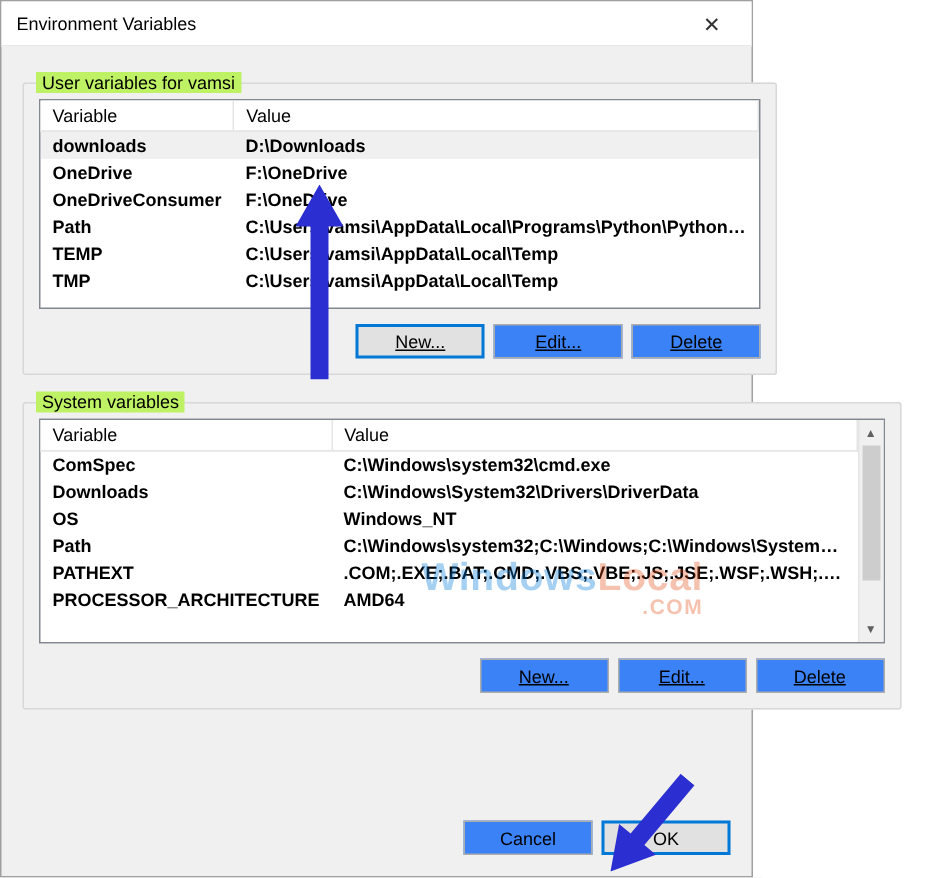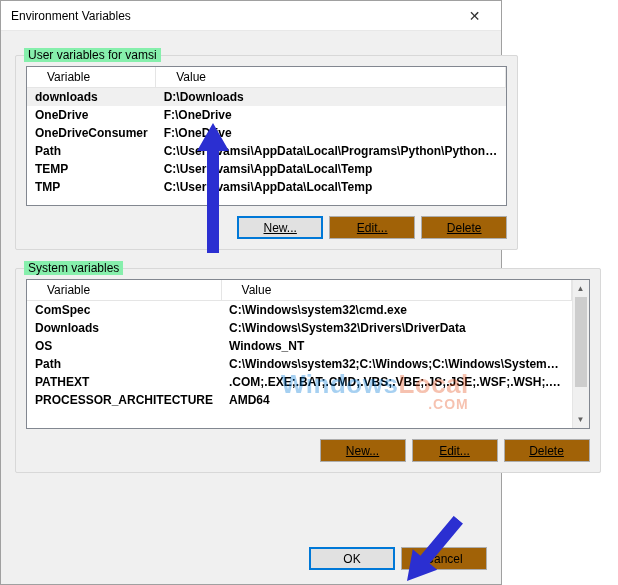--- a/index.html
+++ b/index.html
@@ -50,21 +50,21 @@
       border-radius: 2px;
       margin-top: 10px;
       padding: 10px 10px 10px 10px;
       position: relative;
       background: #f0f0f0;
     }
     .group-label {
       position: absolute;
       top: -8px;
       left: 8px;
-      background: #86efac;
+      background: #bef264;
       padding: 0 4px;
       font-size: 12px;
     }
     .tablewrap {
       border: 1px solid #828790;
       background: #fff;
       position: relative;
     }
     .table-scroll {
       overflow: hidden;
@@ -74,21 +74,21 @@
       width: 100%;
       border-collapse: collapse;
       font-size: 12px;
     }
     thead {
       background: #fff;
     }
     th {
       text-align: left;
       font-weight: normal;
-      padding: 3px 20px;
+      padding: 3px 8px;
       border-right: 1px solid #e5e5e5;
       border-bottom: 1px solid #e5e5e5;
       background: #fff;
     }
     th.col-var { width: 170px; }
     td {
       padding: 2px 8px;
       white-space: nowrap;
       overflow: hidden;
       text-overflow: ellipsis;
@@ -128,21 +128,21 @@
     .btnrow {
       display: flex;
       justify-content: flex-end;
       gap: 6px;
       margin-top: 10px;
       text-decoration: underline;
     }
     .btn {
       min-width: 86px;
       height: 23px;
-      background: #a16207;
+      background: #3b82f6;
       border: 1px solid #adadad;
       font-size: 12px;
       font-family: inherit;
       padding: 0 8px;
       cursor: default;
     }
     .btn.primary {
       border: 2px solid #0078d7;
       background: #e1e1e1;
     }
@@ -315,16 +315,16 @@
 
     <div class="arrow-annot" style="left:386px; top:470px; transform: rotate(40deg); transform-origin: 50% 100%;">
       <svg width="40" height="80" viewBox="0 0 40 80">
         <path d="M20 80 L36 52 L26 52 L26 0 L14 0 L14 52 L4 52 Z" fill="#2b2fd1"></path>
       </svg>
     </div>
 
   </div>
 
   <div class="dialog-btns">
+    <button class="btn">Cancel</button>
     <button class="btn primary">OK</button>
-    <button class="btn">Cancel</button>
   </div>
 </div>
 
 </body></html>

